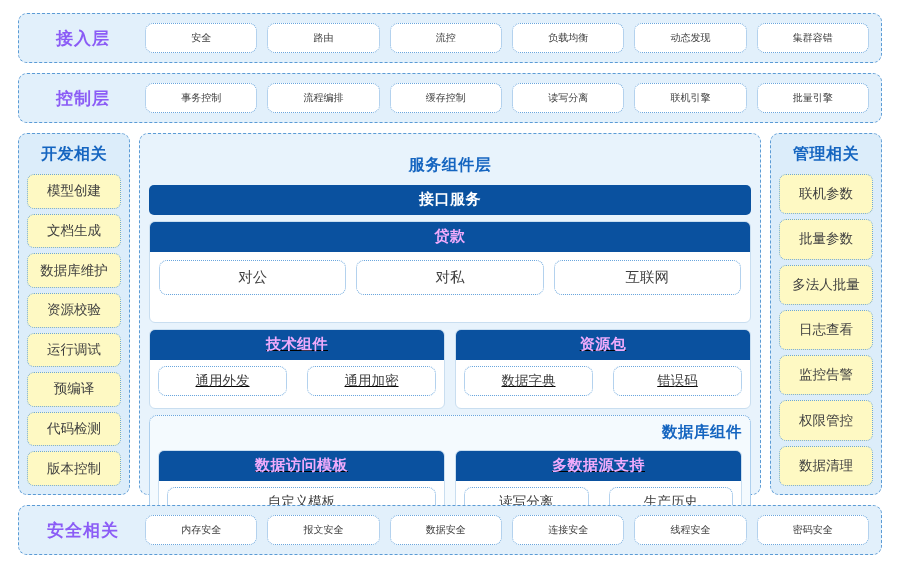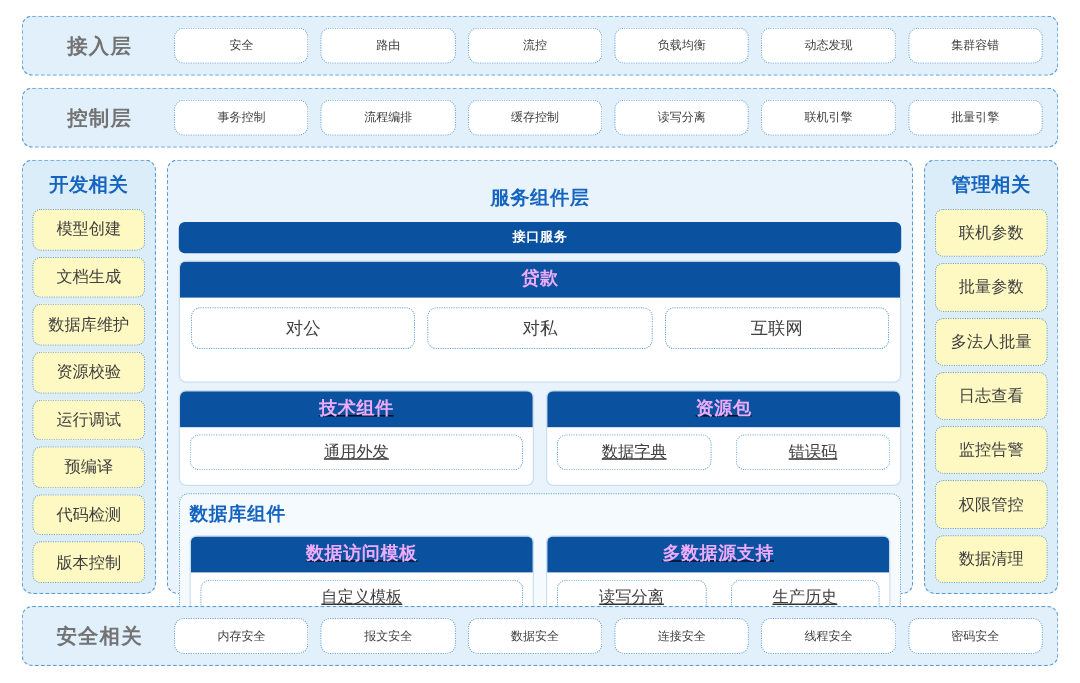--- a/index.html
+++ b/index.html
@@ -26,21 +26,21 @@
     background: #e2f0fb;
     border: 1px dashed #5b9bd5;
     border-radius: 9px;
     display: flex;
     align-items: center;
     padding: 9px 12px;
     gap: 10px;
   }
 
   .band-title {
-    color: #737373;
+    color: #8b5cf6;
     font-weight: bold;
     font-size: 17px;
     letter-spacing: 1px;
     width: 104px;
     text-align: center;
     flex: 0 0 104px;
   }
 
   .band-items {
     flex: 1;
@@ -127,21 +127,21 @@
     padding: 2px 0 3px 0;
     letter-spacing: 0.5px;
     margin-top: 13px;
   }
 
   
   .bluebar {
     background: #0a519f;
     color: #ffffff;
     font-weight: bold;
-    font-size: 11px;
+    font-size: 15px;
     text-align: center;
     border-radius: 5px;
     padding: 5px 0 6px 0;
     letter-spacing: 0.5px;
   }
 
   
   .card {
     background: #ffffff;
     border: 1px solid #c9def0;
@@ -186,21 +186,21 @@
     padding: 4px 8px 8px 8px;
     display: flex;
     flex-direction: column;
     gap: 5px;
   }
 
   .group-title {
     color: #1565c0;
     font-weight: bold;
     font-size: 15.5px;
-    text-align: left;
+    text-align: right;
     padding: 2px 0 2px 0;
     letter-spacing: 0.5px;
   }
 
   .loan-wrap { flex: 0 0 auto; }
 </style>
 </head>
 <body>
 
 <div class="page">
@@ -255,20 +255,21 @@
           <div class="pill">对私</div>
           <div class="pill">互联网</div>
         </div>
       </div>
 
       <div class="row2">
         <div class="card">
           <div class="card-head">技术组件</div>
           <div class="card-body">
             <div class="pill">通用外发</div>
+            <div class="pill">通用加密</div>
           </div>
         </div>
         <div class="card">
           <div class="card-head">资源包</div>
           <div class="card-body">
             <div class="pill">数据字典</div>
             <div class="pill">错误码</div>
           </div>
         </div>
       </div>

